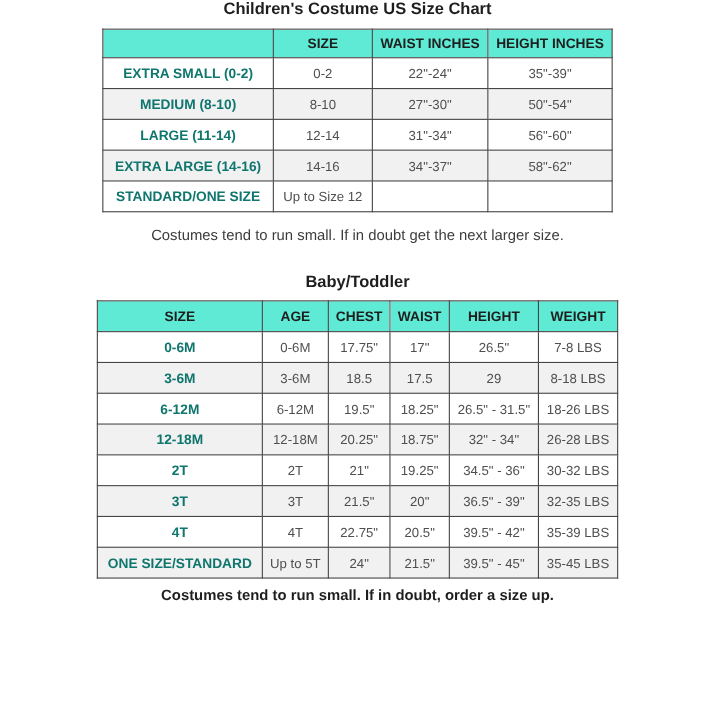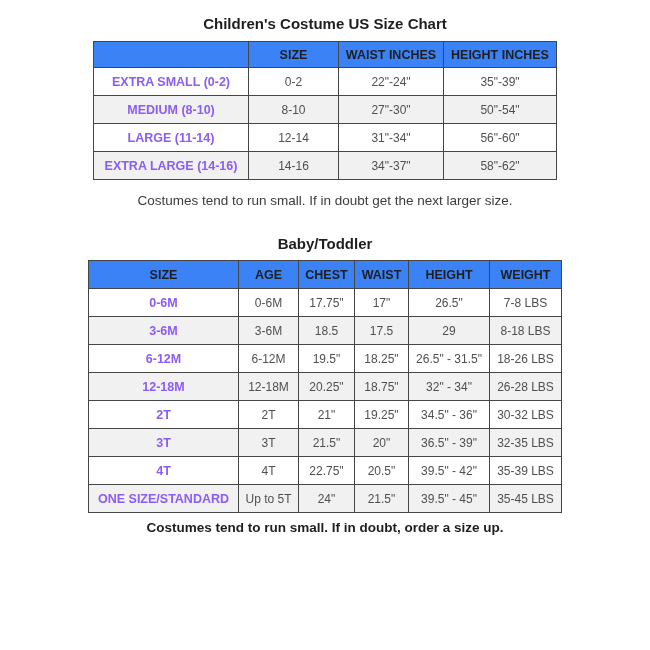--- a/index.html
+++ b/index.html
@@ -17,46 +17,46 @@
     box-sizing: border-box;
   }
   .chart-title {
     margin: 0;
     text-align: center;
     font-size: 15px;
     line-height: 18px;
     font-weight: bold;
     color: #1e1e1e;
   }
-  .title-1 { padding-top: 15px; }
+  .title-1 { }
   .title-2 { padding-top: 26px; }
   table {
     border-collapse: collapse;
     table-layout: fixed;
     margin: 8px auto 0 auto;
     width: 445px;
   }
   th, td {
     border: 1px solid #454545;
     text-align: center;
     vertical-align: middle;
     padding: 0 2px;
     overflow: hidden;
     white-space: nowrap;
   }
   thead th {
-    background: #3b82f6;
+    background: #5eead4;
     font-weight: bold;
     font-size: 12.5px;
     color: #1e1e1e;
   }
   tbody th {
     font-weight: bold;
     font-size: 12.5px;
-    color: #8b5cf6;
+    color: #0f766e;
     background: transparent;
   }
   tbody td {
     font-weight: normal;
     font-size: 12px;
     color: #4f4f4f;
   }
   tbody tr:nth-child(even) { background: #f1f1f1; }
   tbody tr:nth-child(odd)  { background: #ffffff; }
 
@@ -124,20 +124,26 @@
           <td>12-14</td>
           <td>31"-34"</td>
           <td>56"-60"</td>
         </tr>
         <tr>
           <th>EXTRA LARGE (14-16)</th>
           <td>14-16</td>
           <td>34"-37"</td>
           <td>58"-62"</td>
         </tr>
+        <tr>
+          <th>STANDARD/ONE SIZE</th>
+          <td>Up to Size 12</td>
+          <td></td>
+          <td></td>
+        </tr>
       </tbody>
     </table>
 
   <div class="note">Costumes tend to run small. If in doubt get the next larger size.</div>
 
   <h2 class="chart-title title-2">Baby/Toddler</h2>
 
   <table id="table2">
       <thead>
         <tr>

